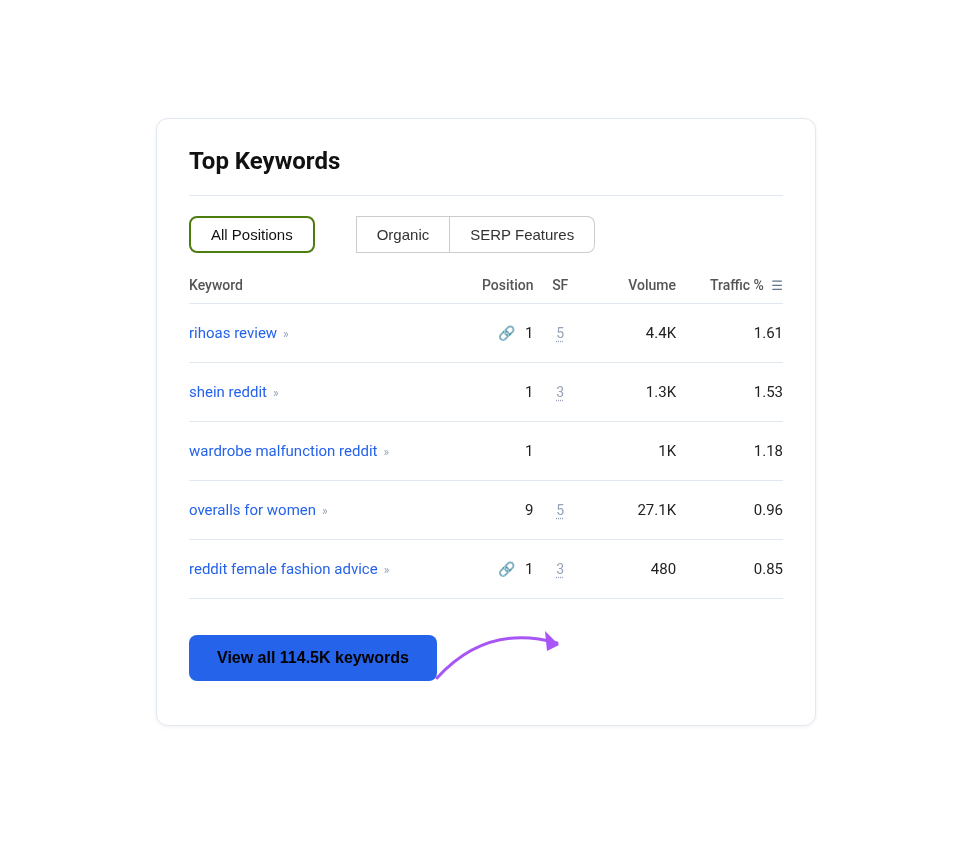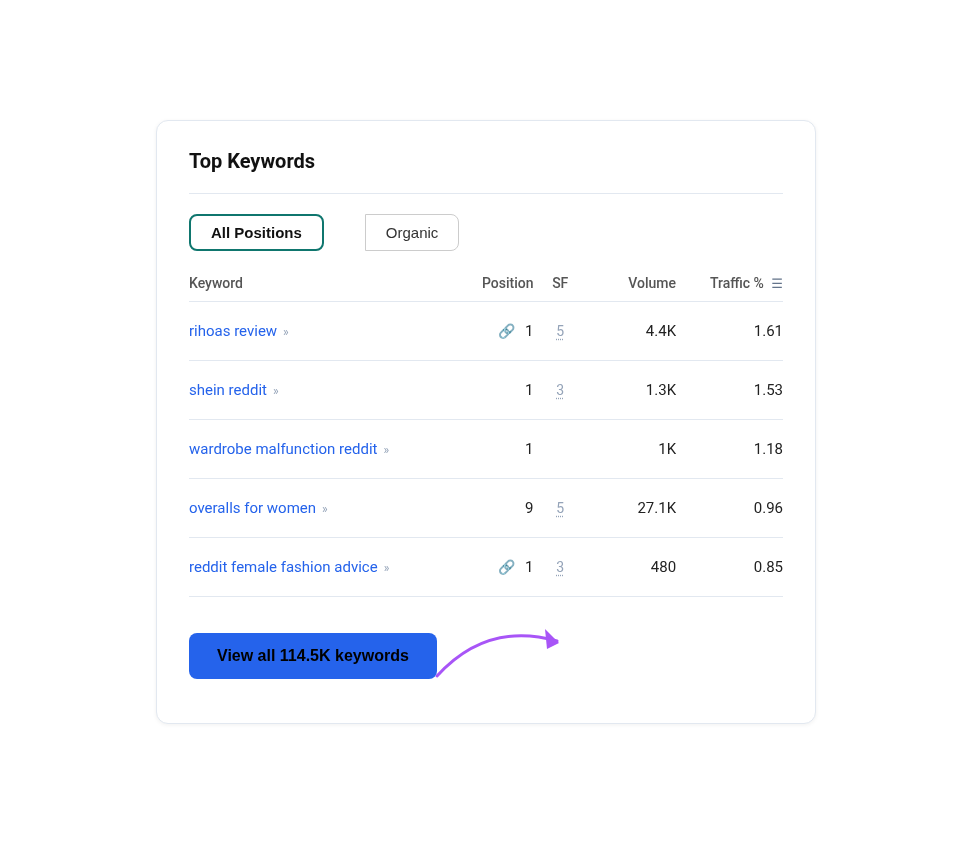--- a/index.html
+++ b/index.html
@@ -13,21 +13,21 @@
     }
     .card {
       background: #fff;
       border-radius: 12px;
       border: 1px solid #e2e8f0;
       width: 660px;
       padding: 28px 32px 32px;
       box-shadow: 0 1px 4px rgba(0,0,0,0.06);
     }
     .card-title {
-      font-size: 20px;
+      font-size: 24px;
       font-weight: 700;
       color: #111;
       margin-bottom: 20px;
     }
     .divider-top {
       border: none;
       border-top: 1px solid #e2e8f0;
       margin-bottom: 20px;
     }
     .tabs {
@@ -49,23 +49,23 @@
       border-radius: 8px 0 0 8px;
     }
     .tab:last-child {
       border-radius: 0 8px 8px 0;
     }
     .tab:not(:first-child) {
       border-left: none;
     }
     .tab.active {
       background: #fff;
-      border: 2px solid #0f766e;
+      border: 2px solid #4d7c0f;
       color: #111;
-      font-weight: 700;
+      font-weight: 400;
       border-radius: 8px;
       z-index: 1;
       position: relative;
     }
     .tab.active + .tab {
       border-left: 1px solid #ccc;
       margin-left: 41px;
     }
     table {
       width: 100%;
@@ -178,20 +178,21 @@
 </head>
 <body>
 
 <div class="card">
   <div class="card-title">Top Keywords</div>
   <hr class="divider-top">
 
   <div class="tabs">
     <button class="tab active">All Positions</button>
     <button class="tab">Organic</button>
+    <button class="tab">SERP Features</button>
   </div>
 
   <table>
     <thead>
       <tr>
         <th class="col-keyword">Keyword</th>
         <th class="col-position right" style="text-align:right;">Position</th>
         <th class="col-sf center" style="text-align:center;">SF</th>
         <th class="col-volume right" style="text-align:right;">Volume</th>
         <th class="col-traffic right" style="text-align:right;">

